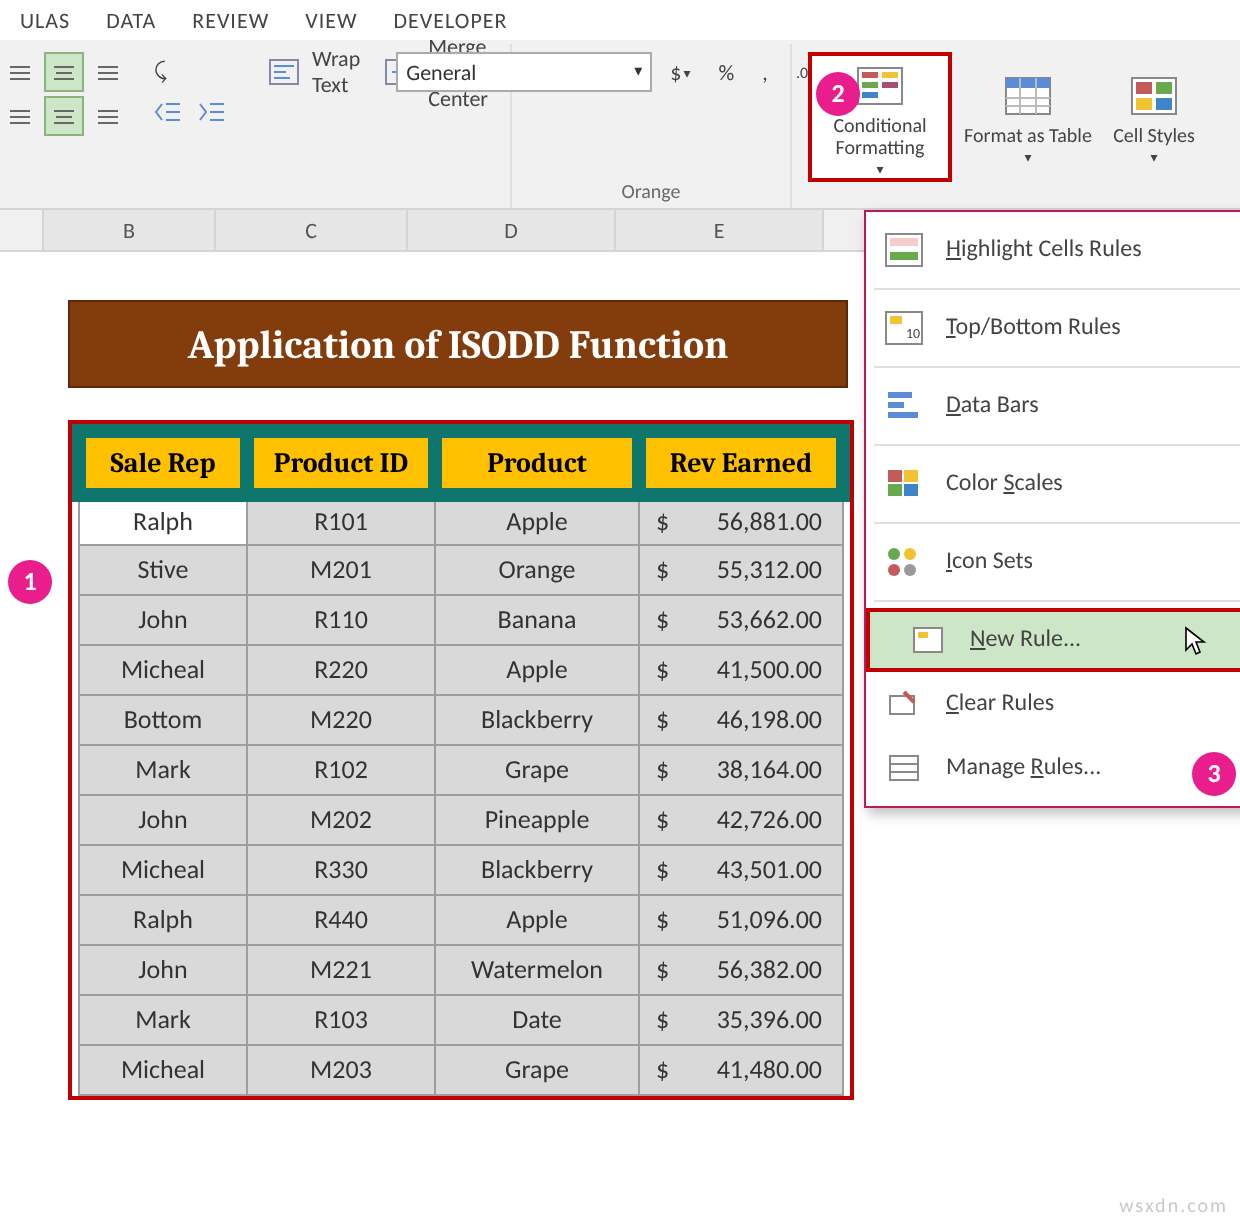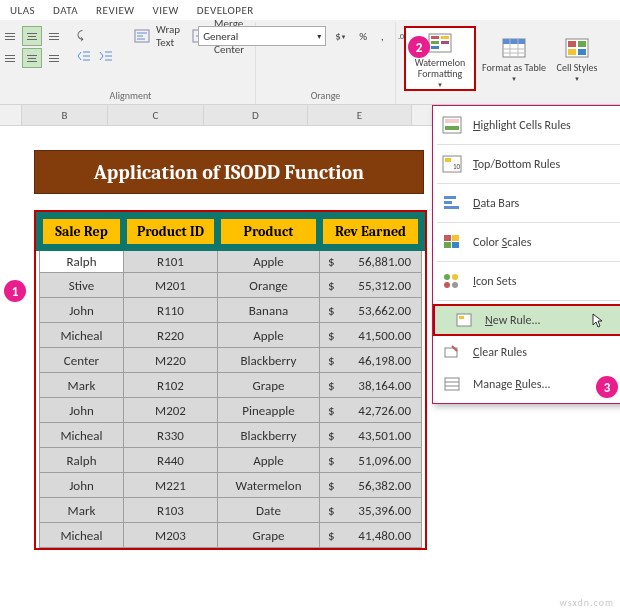--- a/index.html
+++ b/index.html
@@ -172,21 +172,20 @@
               <svg width="16" height="14">
                 <rect x="1" y="1" width="14" height="12" fill="none" stroke="#88a"></rect>
                 <path d="M4 7h8" stroke="#5b8dd6"></path>
               </svg>
             </span>
           <span>Merge &amp; Center</span>
           <span style="font-size:8px;margin-left:3px;">▾</span>
         </div>
       </div>
     </div>
-    <div class="group-label">Alignment</div>
   </div>
 
   <div class="rib-group" style="width:140px;">
     <div class="group-body">
       <div class="num-body">
         <div class="num-format-box">
           <span>General</span>
           <span style="margin-left:auto;font-size:8px;">▾</span>
         </div>
         <div class="num-row2">
@@ -220,21 +219,21 @@
         <div class="sicon">
           <svg width="26" height="22">
               <rect x="2" y="2" width="22" height="18" fill="#fff" stroke="#888"></rect>
               <rect x="4" y="4" width="8" height="3" fill="#c55a5a"></rect>
               <rect x="4" y="9" width="8" height="3" fill="#6aa84f"></rect>
               <rect x="4" y="14" width="8" height="3" fill="#3d85c6"></rect>
               <rect x="14" y="4" width="8" height="3" fill="#f1c232"></rect>
               <rect x="14" y="9" width="8" height="3" fill="#a64d79"></rect>
             </svg>
         </div>
-        <span>Watermelon Formatting</span>
+        <span>Conditional Formatting</span>
         <span style="font-size:7px;">▾</span>
       </div>
       <div class="style-btn">
         <div class="sicon">
             <svg width="24" height="20">
               <rect x="1" y="1" width="22" height="18" fill="#fff" stroke="#888"></rect>
               <rect x="1" y="1" width="22" height="5" fill="#5b8dd6"></rect>
               <line x1="1" y1="11" x2="23" y2="11" stroke="#bbb"></line>
               <line x1="1" y1="15" x2="23" y2="15" stroke="#bbb"></line>
               <line x1="8" y1="1" x2="8" y2="19" stroke="#bbb"></line>
@@ -302,21 +301,21 @@
               <td>Banana</td>
               <td class="rev"><span class="dollar">$</span>53,662.00</td>
             </tr>
             <tr>
               <td>Micheal</td>
               <td>R220</td>
               <td>Apple</td>
               <td class="rev"><span class="dollar">$</span>41,500.00</td>
             </tr>
             <tr>
-              <td>Center</td>
+              <td>Bottom</td>
               <td>M220</td>
               <td>Blackberry</td>
               <td class="rev"><span class="dollar">$</span>46,198.00</td>
             </tr>
             <tr>
               <td>Mark</td>
               <td>R102</td>
               <td>Grape</td>
               <td class="rev"><span class="dollar">$</span>38,164.00</td>
             </tr>

